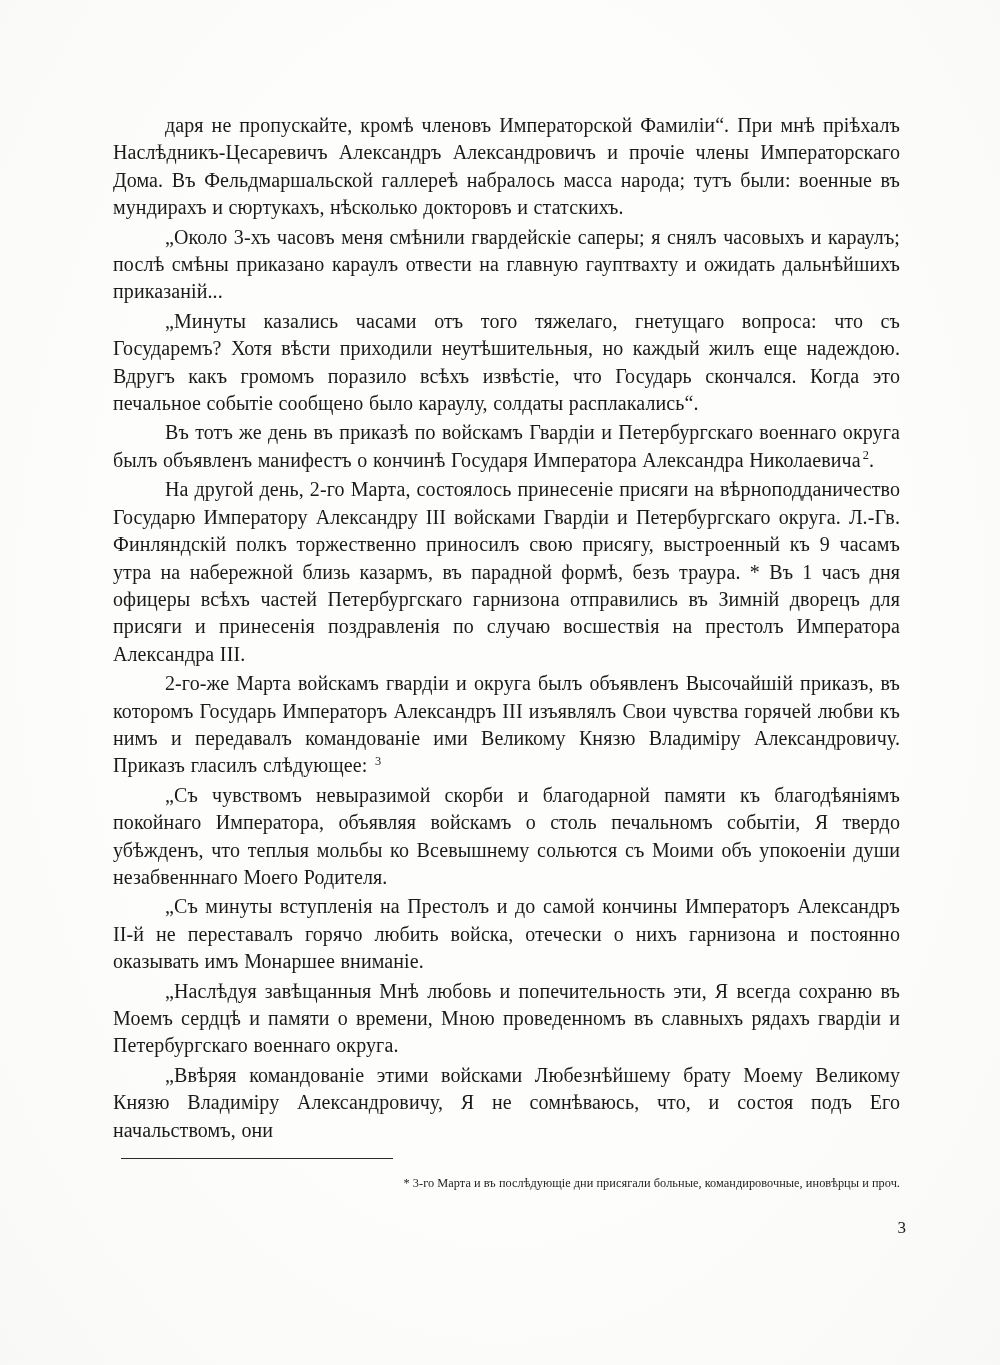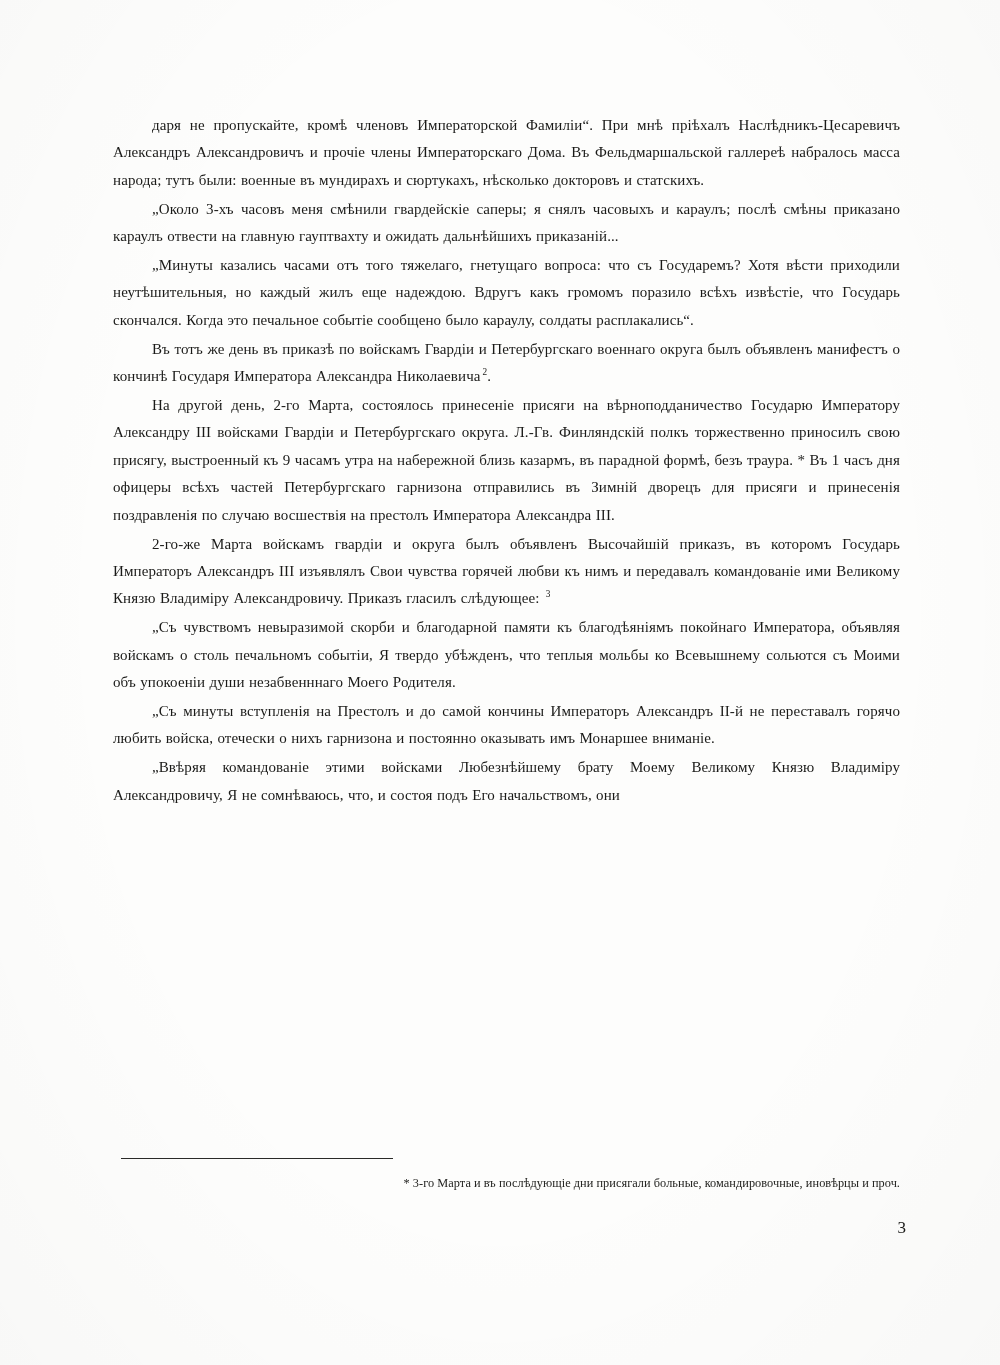--- a/index.html
+++ b/index.html
@@ -26,21 +26,21 @@
     pointer-events: none;
   }
   .textblock {
     position: absolute;
     left: 113px;
     top: 112px;
     width: 787px;
   }
   p.para {
     margin: 0 0 0.10em 0;
-    font-size: 15px;
+    font-size: 20px;
     line-height: 27.4px;
     text-align: justify;
     text-justify: inter-word;
     text-indent: 2.6em;
     letter-spacing: 0.1px;
     word-spacing: 0.5px;
     -webkit-font-smoothing: antialiased;
   }
   sup.fnref {
     font-size: 0.62em;
@@ -97,20 +97,21 @@
 
     <p class="para">На другой день, 2-го Марта, состоялось принесенiе присяги на вѣрноподданичество Государю Императору Александру III войсками Гвардiи и Петербургскаго округа. Л.-Гв. Финляндскiй полкъ торжественно приносилъ свою присягу, выстроенный къ 9 часамъ утра на набережной близь казармъ, въ парадной формѣ, безъ траура. * Въ 1 часъ дня офицеры всѣхъ частей Петербургскаго гарнизона отправились въ Зимнiй дворецъ для присяги и принесенiя поздравленiя по случаю восшествiя на престолъ Императора Александра III.</p>
 
     <p class="para"><span>2-го-же Марта войскамъ гвардiи и округа былъ объявленъ Высочайшiй приказъ, въ которомъ Государь Императоръ Александръ III изъявлялъ Свои чувства горячей любви къ нимъ и передавалъ командованiе ими Великому Князю Владимiру Александровичу. Приказъ гласилъ слѣдующее:</span>&nbsp;<sup class="fnref">3</sup></p>
 
 
     <p class="para">„Съ чувствомъ невыразимой скорби и благодарной памяти къ благодѣянiямъ покойнаго Императора, объявляя войскамъ о столь печальномъ событiи, Я твердо убѣжденъ, что теплыя мольбы ко Всевышнему сольются съ Моими объ упокоенiи души незабвенннаго Моего Родителя.</p>
 
     <p class="para">„Съ минуты вступленiя на Престолъ и до самой кончины Императоръ Александръ II-й не переставалъ горячо любить войска, отечески о нихъ гарнизона и постоянно оказывать имъ Монаршее вниманiе.</p>
 
+    <p class="para">„Наслѣдуя завѣщанныя Мнѣ любовь и попечительность эти, Я всегда сохраню въ Моемъ сердцѣ и памяти о времени, Мною проведенномъ въ славныхъ рядахъ гвардiи и Петербургскаго военнаго округа.</p>
 
     <p class="para">„Ввѣряя командованiе этими войсками Любезнѣйшему брату Моему Великому Князю Владимiру Александровичу, Я не сомнѣваюсь, что, и состоя подъ Его начальствомъ, они</p>
 
   </div>
 
   <div class="footnote-wrap">
     <div class="footnote-rule"></div>
     <p class="footnote-text">* 3-го Марта и въ послѣдующiе дни присягали больные, командировочные, иновѣрцы и проч.</p>
   </div>
 

